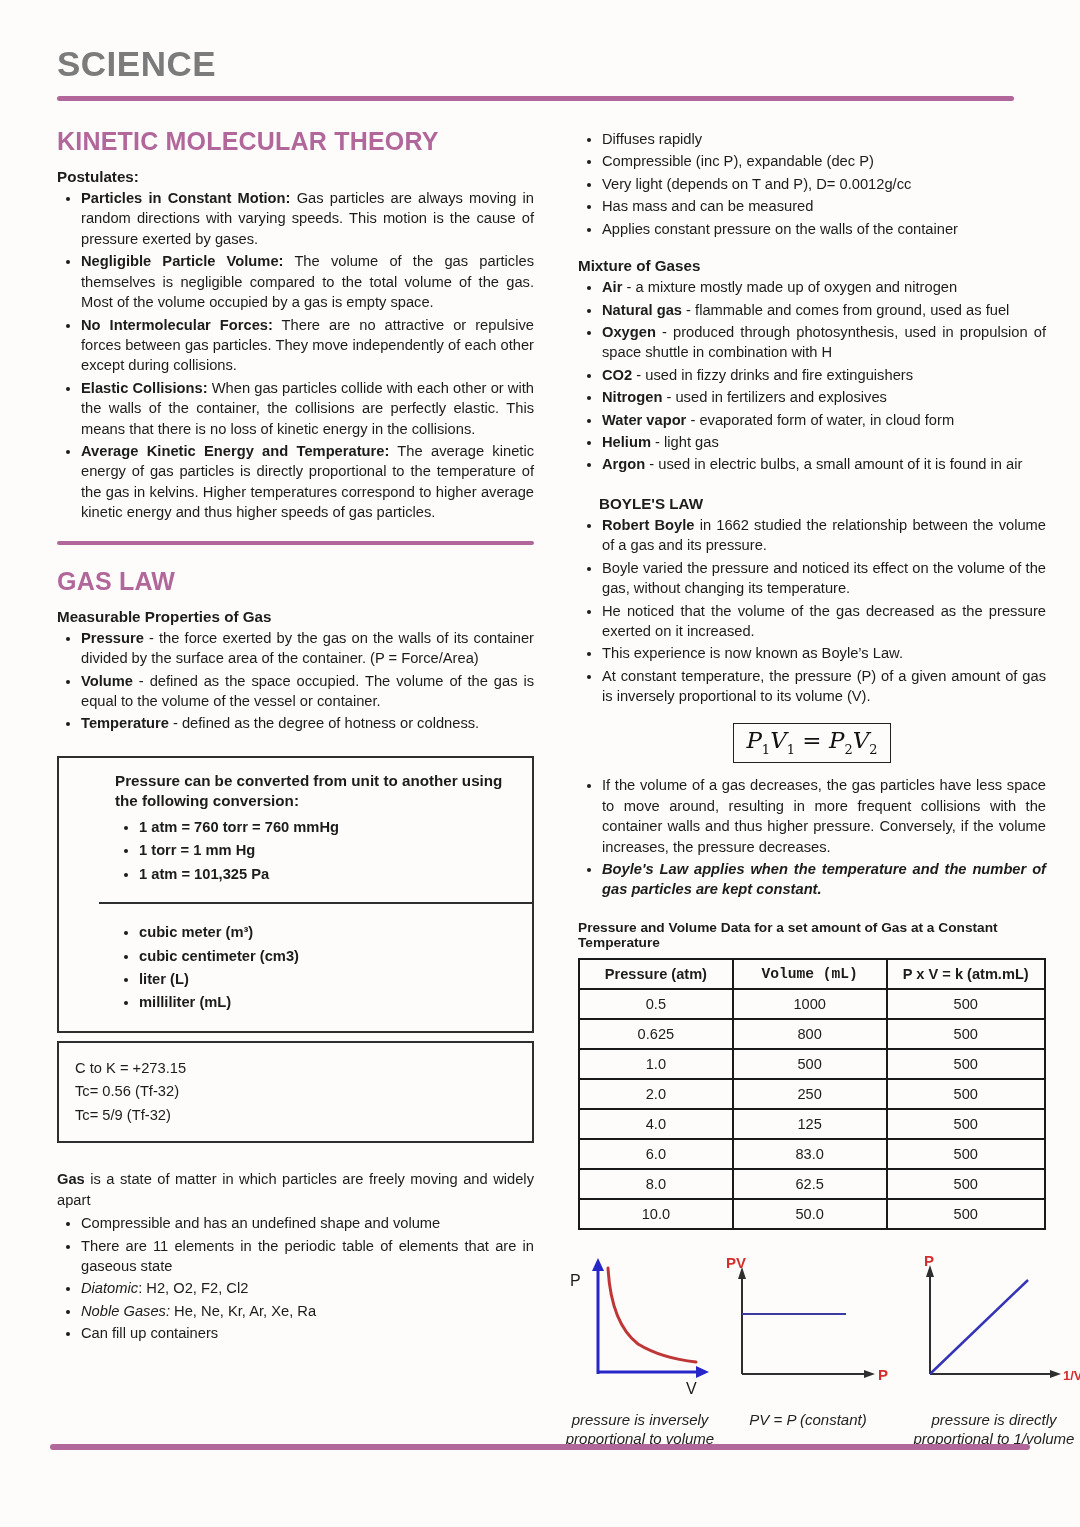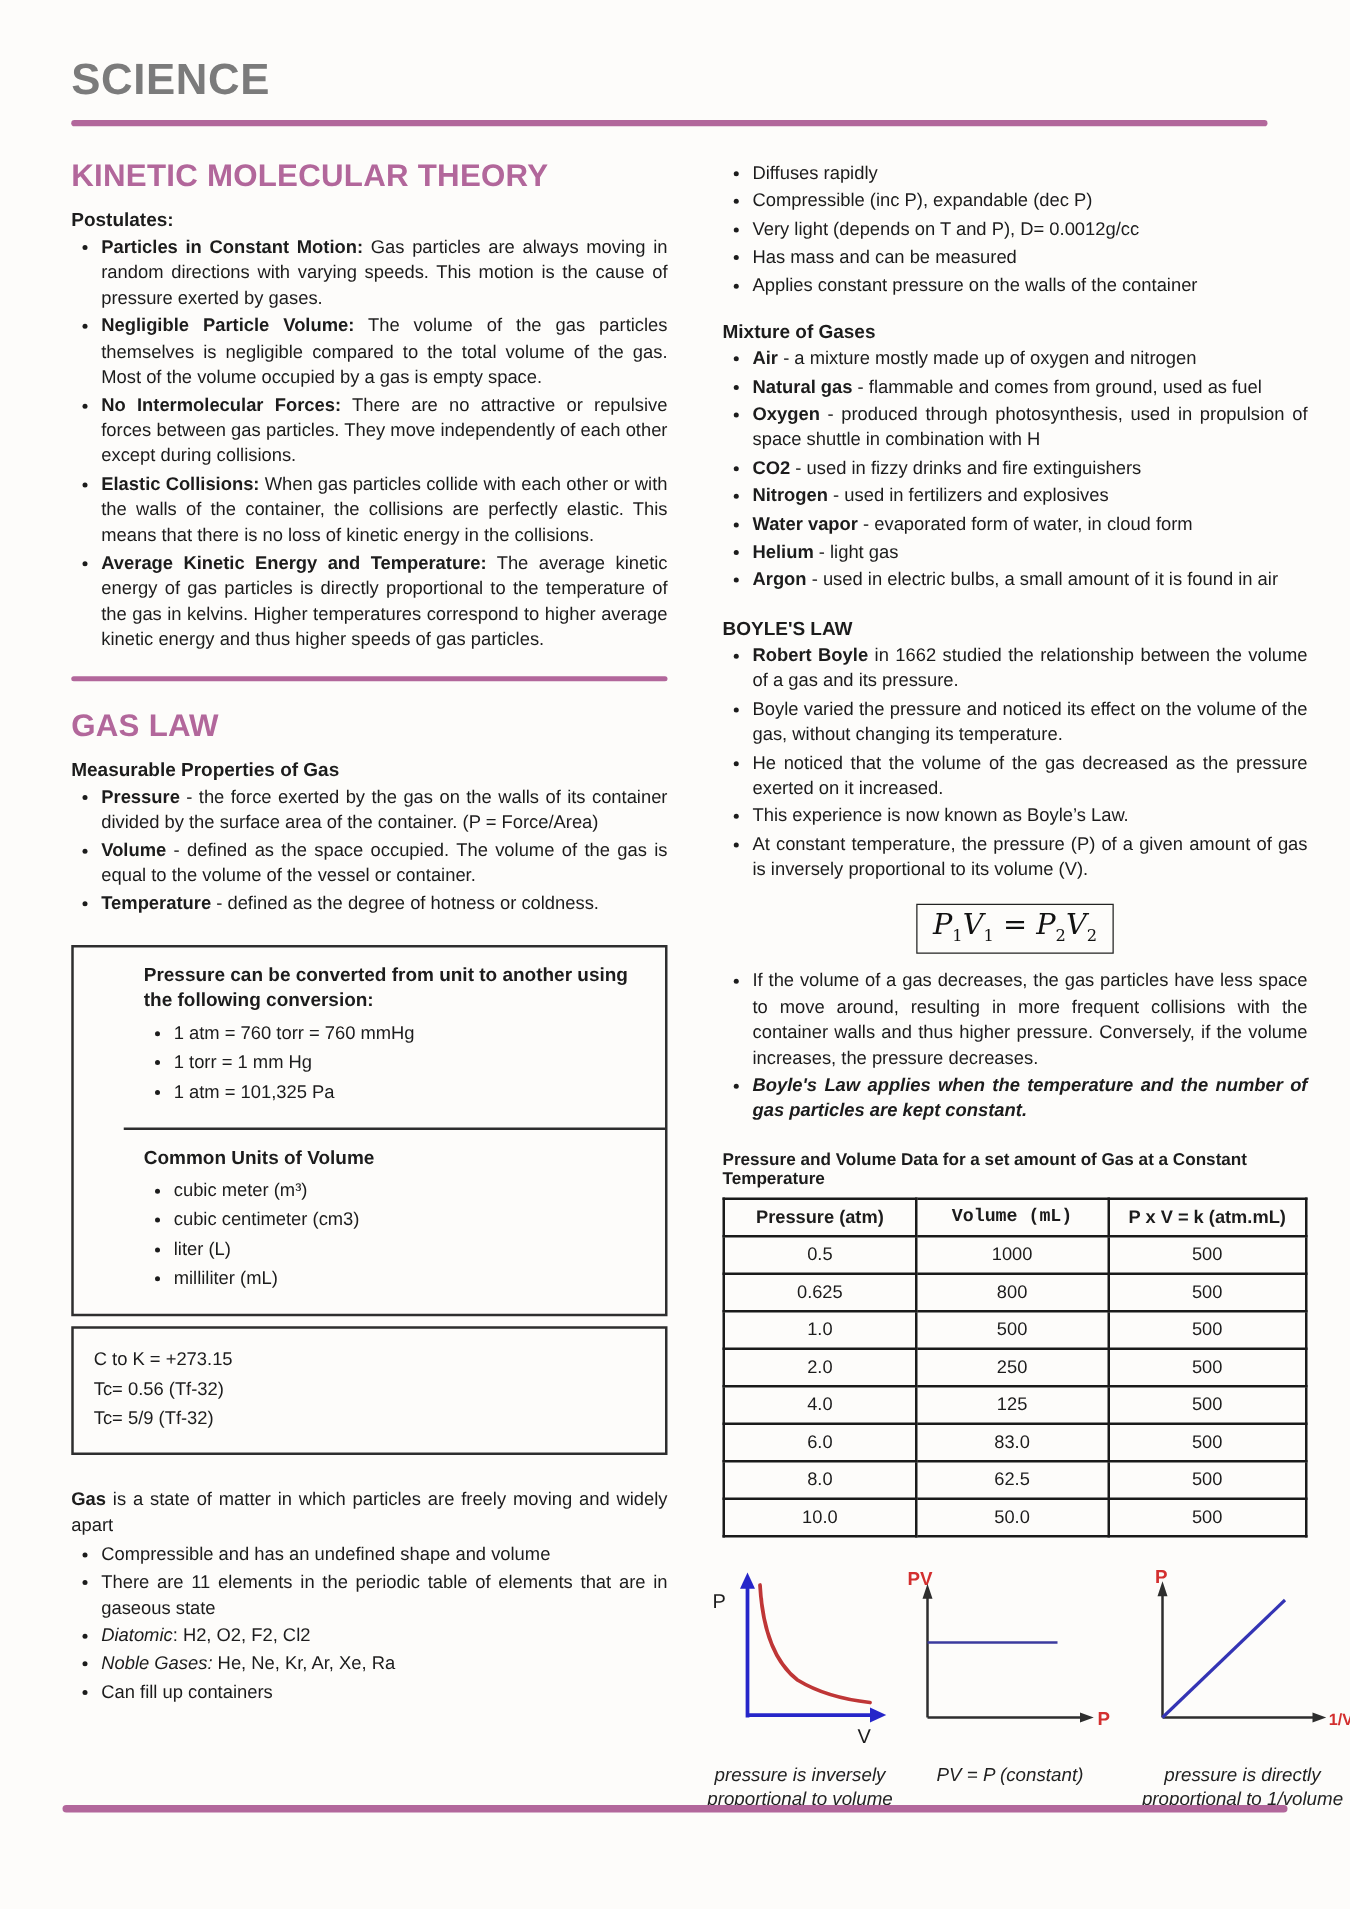--- a/index.html
+++ b/index.html
@@ -24,21 +24,21 @@
   .blabel.first{margin-top:0;}
   ul.blist{margin:2px 0 0 0;padding-left:24px;list-style:disc;}
   ul.blist li{font-size:14.7px;line-height:1.39;text-align:justify;margin-bottom:2px;}
   ul.blist li b{font-weight:700;}
   .divider{height:4px;background:#b2679b;border-radius:2px;margin:18px 0 22px 0;}
   .boxA{border:2px solid #2e2e2e;margin-top:22px;padding-left:40px;}
   .box-section{padding:13px 16px 15px 16px;}
   .box-section.top{border-bottom:2px solid #2e2e2e;}
   .box-title{font-size:15.2px;font-weight:700;line-height:1.35;}
   .boxA ul.blist, .boxB ul.blist{margin-top:5px;}
-  .boxA ul.blist li, .boxB ul.blist li{text-align:left;margin-bottom:3px;}
+  .boxA ul.blist li, .boxB ul.blist li{text-align:left;margin-bottom:3px;font-weight:bold;}
   .boxB{border:2px solid #2e2e2e;margin-top:8px;display:flex;}
   .boxB-left{width:232px;box-sizing:border-box;border-right:2px solid #2e2e2e;padding:14px 14px 16px 16px;}
   .boxB-right{flex:1;padding:14px 16px;display:flex;flex-direction:column;justify-content:center;}
   .boxB-right div{font-size:14.7px;line-height:1.6;}
   .gas-para{margin-top:26px;font-size:14.7px;line-height:1.42;text-align:justify;}
   .gas-para b{font-weight:700;}
   .formula-wrap{text-align:center;margin:16px 0 12px 0;}
   .formula-box{display:inline-block;border:1.6px solid #222;padding:3px 12px 6px 12px;
     font-family:"DejaVu Serif","Liberation Serif",serif;font-style:italic;font-size:23px;color:#111;}
   .formula-box sub{font-size:13px;font-style:normal;}
@@ -89,21 +89,20 @@
       <div class="boxA">
         <div class="box-section top">
           <div class="box-title">Pressure can be converted from unit to another using the following conversion:</div>
           <ul class="blist">
             <li>1 atm = 760 torr = 760 mmHg</li>
             <li>1 torr = 1 mm Hg</li>
             <li>1 atm = 101,325 Pa</li>
           </ul>
         </div>
         <div class="box-section">
-          <div class="box-title">Common Units of Volume</div>
           <ul class="blist">
             <li>cubic meter (m³)</li>
             <li>cubic centimeter (cm3)</li>
             <li>liter (L)</li>
             <li>milliliter (mL)</li>
           </ul>
         </div>
       </div>
 
       <div class="boxB">
@@ -142,21 +141,21 @@
         <li><b>Air</b> <span>- a mixture mostly made up of oxygen and nitrogen</span></li>
         <li><b>Natural gas</b> <span>- flammable and comes from ground, used as fuel</span></li>
         <li><b>Oxygen</b> <span>- produced through photosynthesis, used in propulsion of space shuttle in combination with H</span></li>
         <li><b>CO2</b> <span>- used in fizzy drinks and fire extinguishers</span></li>
         <li><b>Nitrogen</b> <span>- used in fertilizers and explosives</span></li>
         <li><b>Water vapor</b> <span>- evaporated form of water, in cloud form</span></li>
         <li><b>Helium</b> <span>- light gas</span></li>
         <li><b>Argon</b> <span>- used in electric bulbs, a small amount of it is found in air</span></li>
       </ul>
 
-      <div class="blabel" style="margin-top:20px;">BOYLE'S LAW</div>
+      <div class="blabel" style="margin-top:20px;margin-left:21px;">BOYLE'S LAW</div>
       <ul class="blist">
         <li><b>Robert Boyle</b> <span>in 1662 studied the relationship between the volume of a gas and its pressure.</span></li>
         <li>Boyle varied the pressure and noticed its effect on the volume of the gas, without changing its temperature.</li>
         <li>He noticed that the volume of the gas decreased as the pressure exerted on it increased.</li>
         <li>This experience is now known as Boyle’s Law.</li>
         <li>At constant temperature, the pressure (P) of a given amount of gas is inversely proportional to its volume (V).</li>
       </ul>
 
       <div class="formula-wrap">
         <span class="formula-box"><span>P</span><sub>1</sub><span>V</span><sub>1</sub> <span>=</span> <span>P</span><sub>2</sub><span>V</span><sub>2</sub></span>

